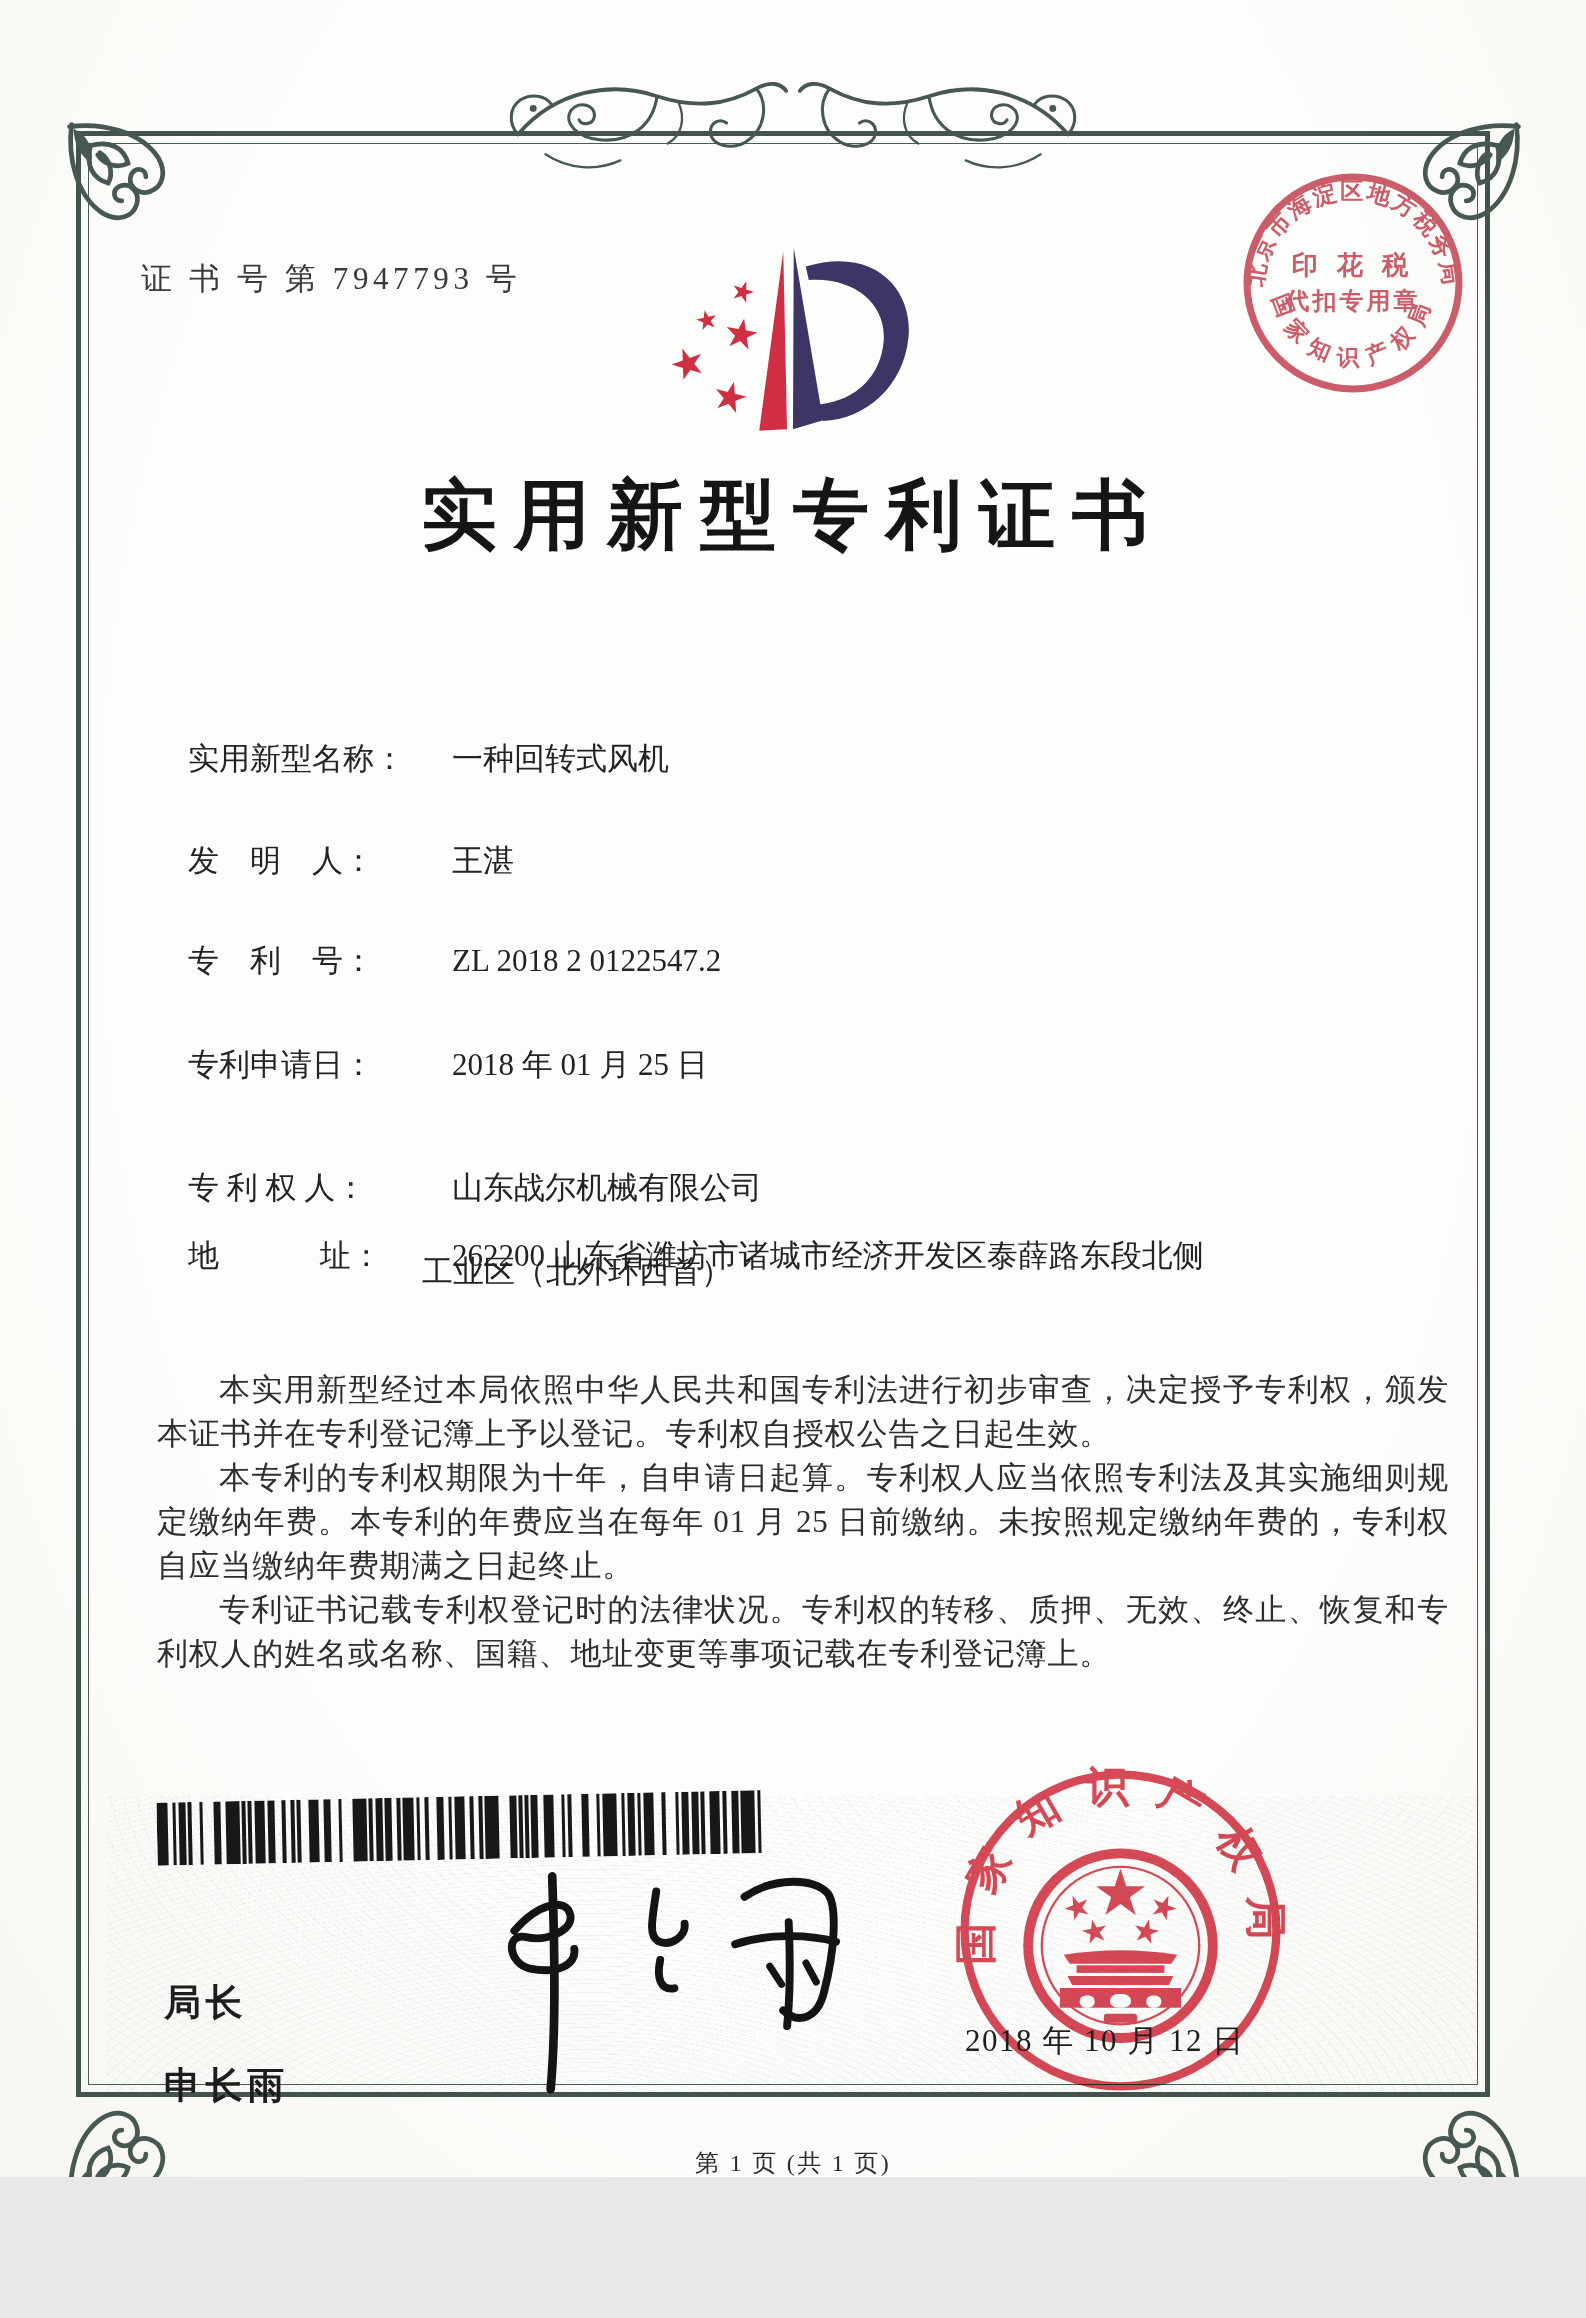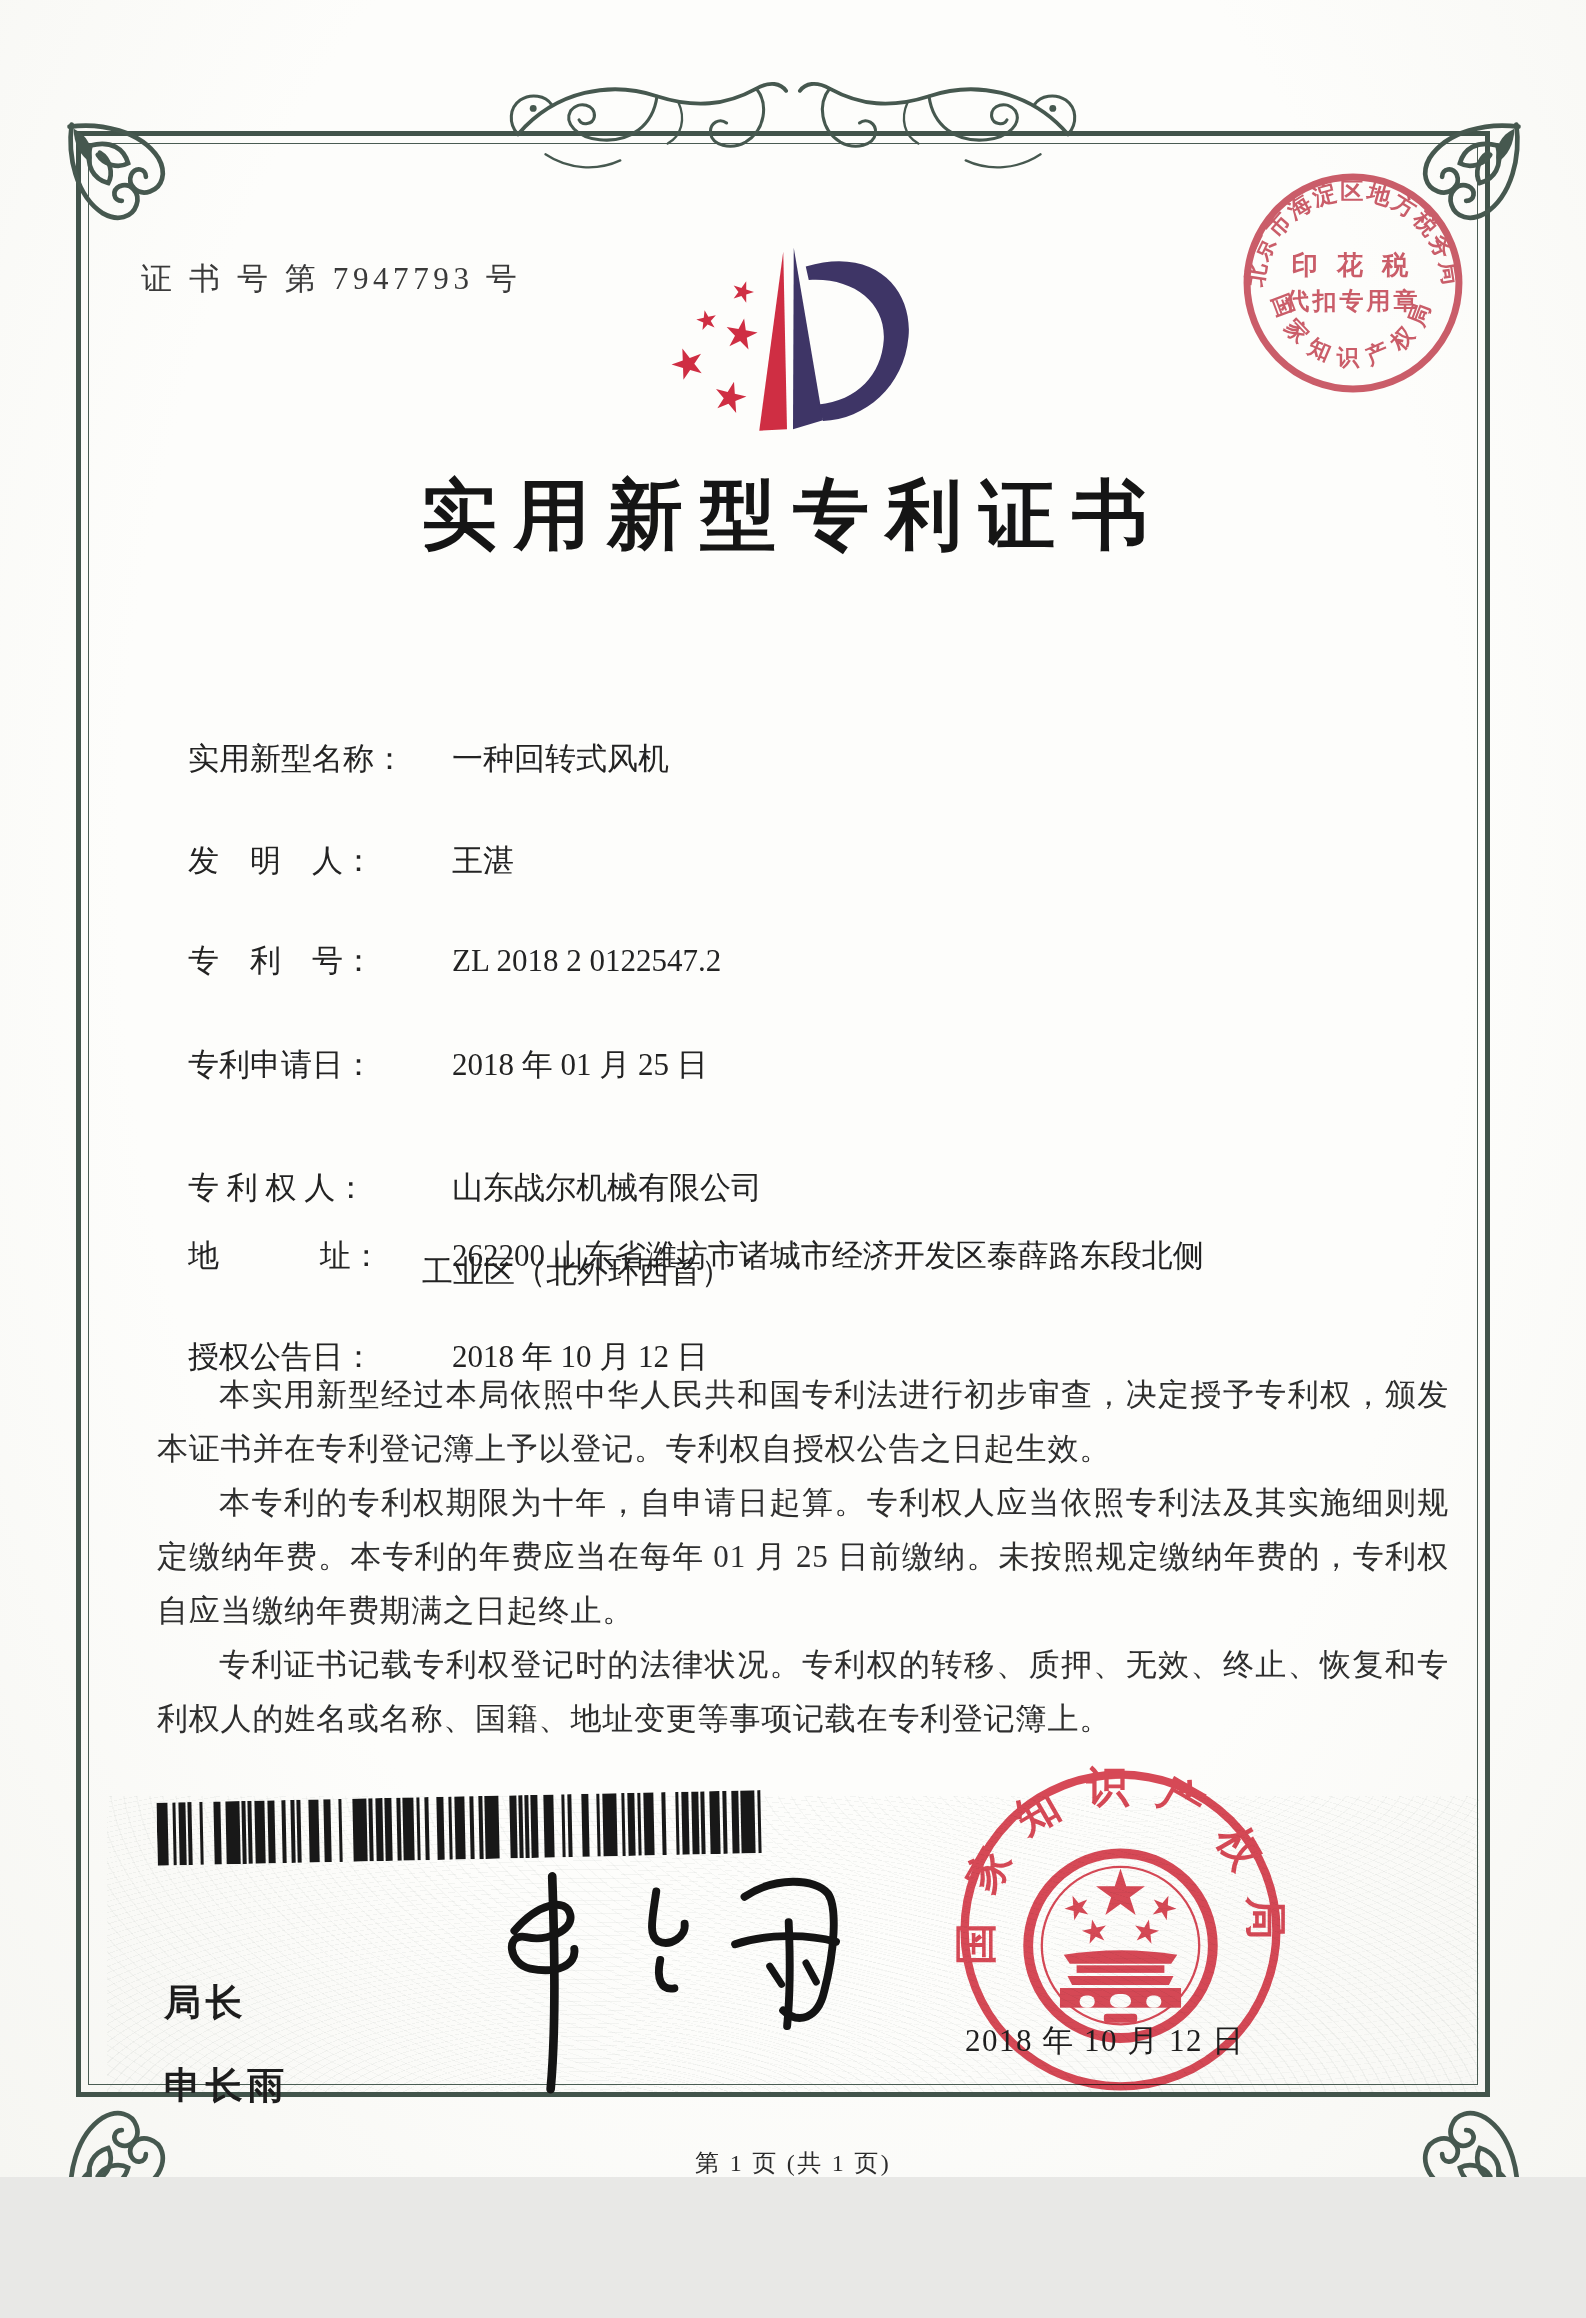--- a/index.html
+++ b/index.html
@@ -24,21 +24,21 @@
   .title{position:absolute;left:0;right:0;top:465px;margin:0;text-align:center;
     font-size:76px;font-weight:700;letter-spacing:17px;color:#151515;}
   
   .row{position:absolute;left:157px;font-size:31px;color:#232323;white-space:pre;}
   .row .lbl{display:inline-block;min-width:264px;white-space:pre;}
   .row .val{white-space:pre;}
   .addr2{position:absolute;left:422px;font-size:31px;white-space:pre;text-align:right;}
   .row-right{position:absolute;left:946px;font-size:31px;white-space:pre;}
   
   .body-text{position:absolute;left:157px;top:1368px;width:1292px;
-    font-size:31px;line-height:54px;color:#2e2e2e;text-align:justify;letter-spacing:0.8px;}
+    font-size:31px;line-height:44px;color:#2e2e2e;text-align:justify;letter-spacing:0.8px;}
   .body-text p{margin:0;text-indent:2em;}
   
   .barcode{position:absolute;left:157px;top:1796px;width:646px;height:63px;
     display:flex;align-items:stretch;overflow:hidden;transform:rotate(-1.2deg);}
   .barcode i{display:block;background:#181818;height:100%;flex:none;}
   
   .director-title{position:absolute;left:164px;top:1978px;font-size:37px;font-weight:700;
     font-family:"Liberation Sans","DejaVu Sans",sans-serif;color:#1d1d1d;letter-spacing:4.6px;}
   .director-name{position:absolute;left:164px;top:2061px;font-size:37px;font-weight:700;
     font-family:"Liberation Sans","DejaVu Sans",sans-serif;color:#1d1d1d;letter-spacing:4.6px;}
@@ -161,23 +161,20 @@
   <div class="row" style="top:1008px">
     <span class="lbl">专利申请日：</span><span class="val">2018 年 01 月 25 日</span>
   </div>
   <div class="row" style="top:1131px">
     <span class="lbl">专 利 权 人：</span><span class="val">山东战尔机械有限公司</span>
   </div>
   <div class="row" style="top:1199px">
     <span class="lbl">地　　　 址：</span><span class="val">262200 山东省潍坊市诸城市经济开发区泰薛路东段北侧</span>
   </div>
   <div class="addr2" style="top:1251px">工业区（北外环西首）</div>
-  <div class="row" style="top:1300px">
-    <span class="lbl">授权公告日：</span><span class="val">2018 年 10 月 12 日</span>
-  </div>
 
   <div class="body-text">
     <p>本实用新型经过本局依照中华人民共和国专利法进行初步审查，决定授予专利权，颁发本证书并在专利登记簿上予以登记。专利权自授权公告之日起生效。</p>
     <p>本专利的专利权期限为十年，自申请日起算。专利权人应当依照专利法及其实施细则规定缴纳年费。本专利的年费应当在每年 01 月 25 日前缴纳。未按照规定缴纳年费的，专利权自应当缴纳年费期满之日起终止。</p>
     <p>专利证书记载专利权登记时的法律状况。专利权的转移、质押、无效、终止、恢复和专利权人的姓名或名称、国籍、地址变更等事项记载在专利登记簿上。</p>
   </div>
 
   <div class="barcode" id="barcode">
       <i style="width:10.5px;margin-right:5.2px"></i>
       <i style="width:3.5px;margin-right:2.6px"></i>

